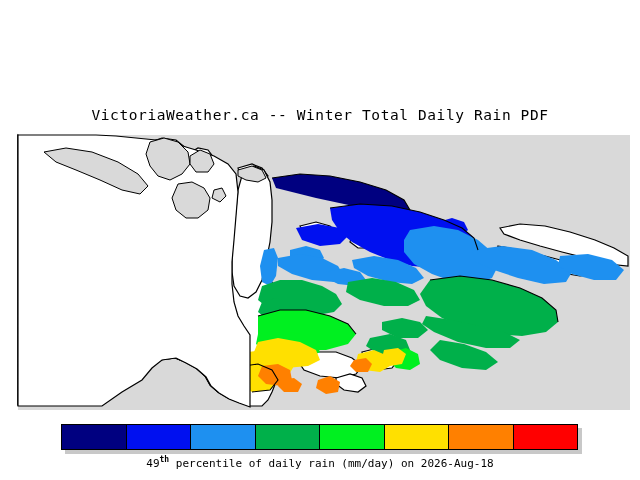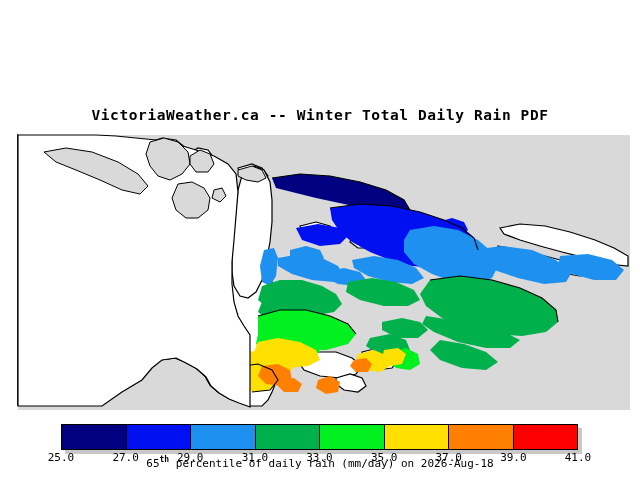--- a/index.html
+++ b/index.html
@@ -3,21 +3,21 @@
 <meta charset="utf-8">
 <style>
   html,body{margin:0;padding:0;}
   body{
     width:640px;height:480px;position:relative;overflow:hidden;
     background:#ffffff;
     font-family:"DejaVu Sans Mono","Liberation Mono",monospace;
   }
   #title{
     position:absolute;left:0;top:107px;width:640px;text-align:center;
-    font-size:14.5px;letter-spacing:.6px;color:#000;white-space:nowrap;font-weight:bold;
+    font-size:14.5px;letter-spacing:.6px;color:#000;white-space:nowrap;
   }
   #mapwrap{position:absolute;left:0;top:130px;width:640px;height:285px;}
   #mapsvg{display:block;}
   #cbwrap{position:absolute;left:0;top:418px;width:640px;height:62px;}
   #cbar{position:absolute;left:61px;top:6px;width:517px;height:26px;
         border:1px solid #000;box-sizing:border-box;display:flex;}
   #cbar .seg{flex:1 1 0;height:100%;border-right:1px solid #000;box-sizing:border-box;}
   #cbar .seg:last-child{border-right:none;}
   #cbshadow{position:absolute;left:65px;top:10px;width:517px;height:26px;background:#c8c8c8;z-index:-1;}
   #cbticks{position:absolute;left:0;top:33px;width:640px;height:14px;}
@@ -181,28 +181,17 @@
   <div id="cbar">
       <div class="seg" style="background: rgb(0, 0, 128);"></div>
       <div class="seg" style="background: rgb(0, 16, 240);"></div>
       <div class="seg" style="background: rgb(30, 144, 240);"></div>
       <div class="seg" style="background: rgb(0, 176, 74);"></div>
       <div class="seg" style="background: rgb(0, 240, 32);"></div>
       <div class="seg" style="background: rgb(255, 224, 0);"></div>
       <div class="seg" style="background: rgb(255, 128, 0);"></div>
       <div class="seg" style="background: rgb(255, 0, 0);"></div>
     </div>
-  <div id="cbticks">
-      <span class="tk" style="left: 61px;">25.0</span>
-      <span class="tk" style="left: 125.625px;">27.0</span>
-      <span class="tk" style="left: 190.25px;">29.0</span>
-      <span class="tk" style="left: 254.875px;">31.0</span>
-      <span class="tk" style="left: 319.5px;">33.0</span>
-      <span class="tk" style="left: 384.125px;">35.0</span>
-      <span class="tk" style="left: 448.75px;">37.0</span>
-      <span class="tk" style="left: 513.375px;">39.0</span>
-      <span class="tk" style="left: 578px;">41.0</span>
-    </div>
 </div>
 
 <div id="cbcap">
-  <span>65</span><sup>th</sup><span> percentile of daily rain (mm/day) on 2026-Aug-18</span>
+  <span>49</span><sup>th</sup><span> percentile of daily rain (mm/day) on 2026-Aug-18</span>
 </div>
 
 </body></html>

